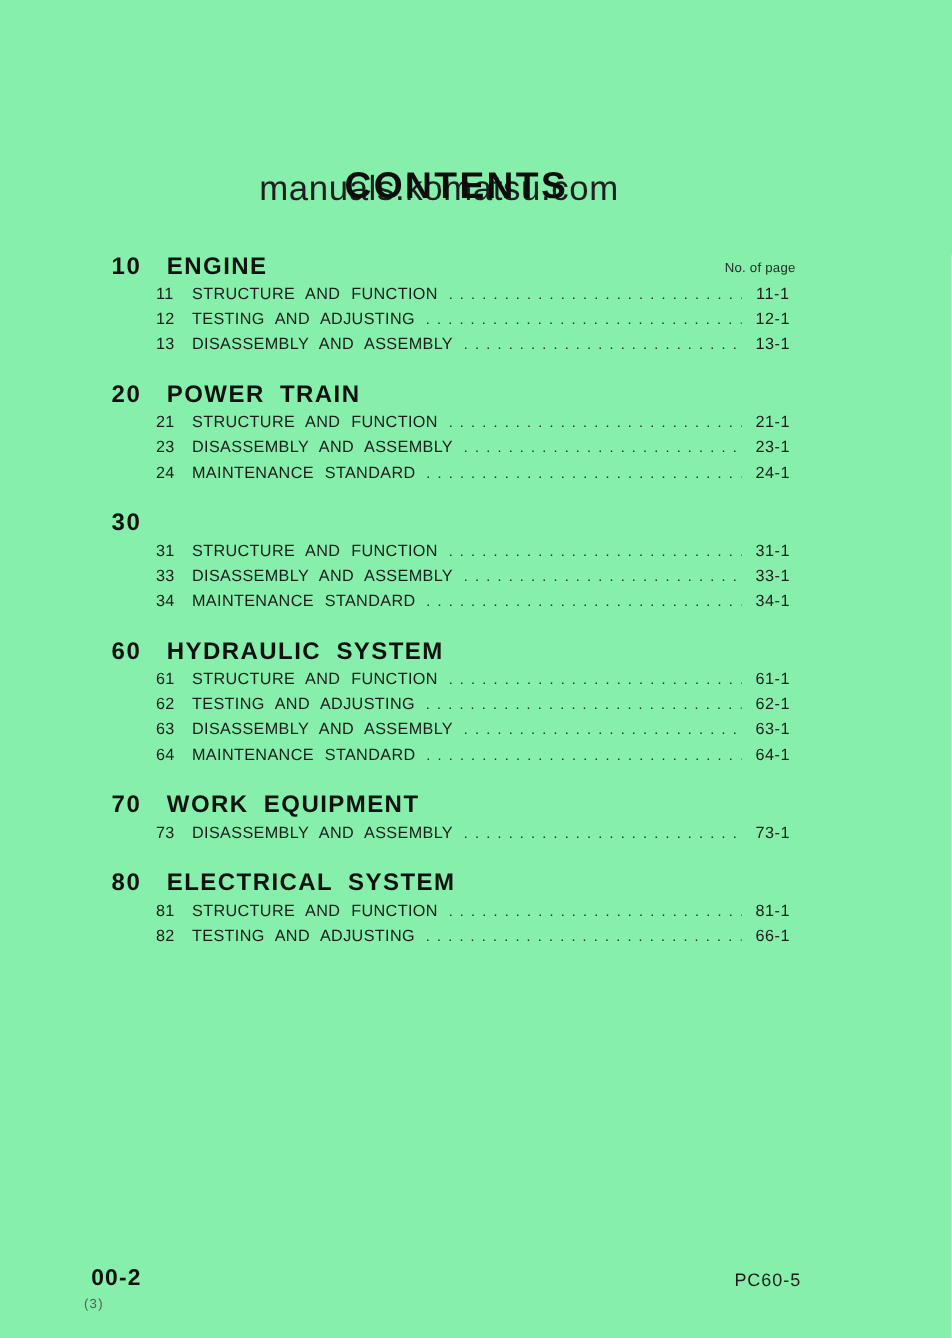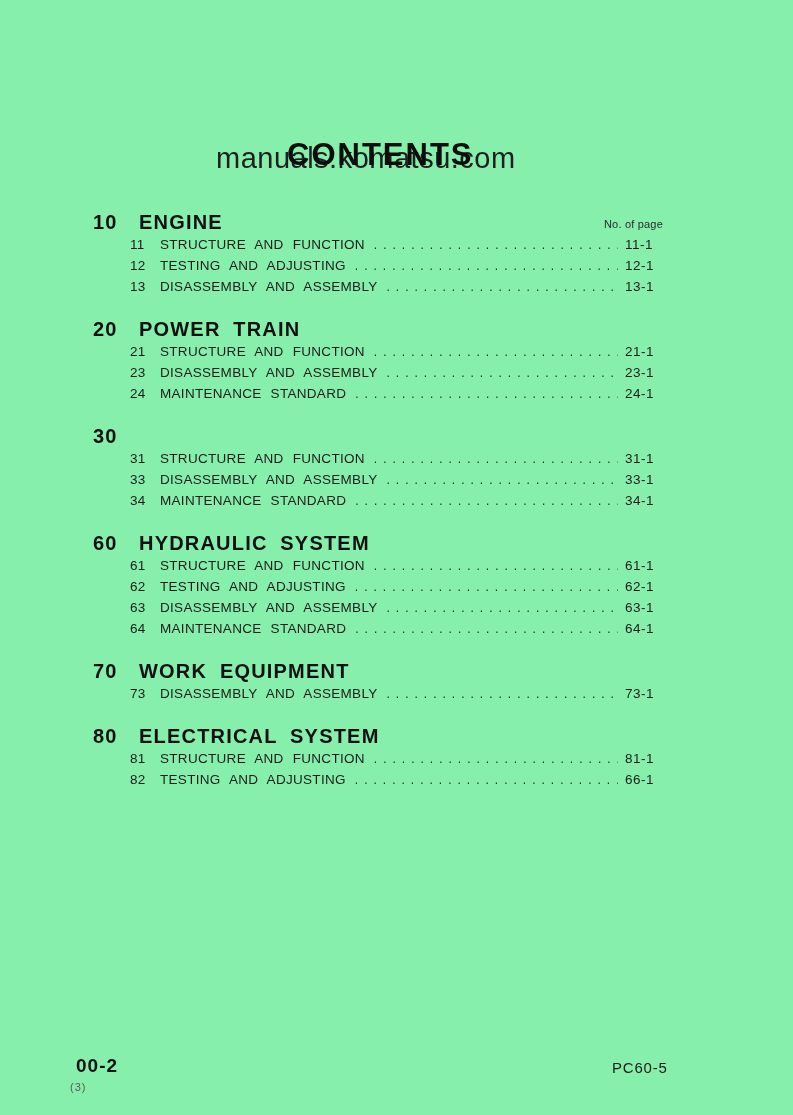--- a/index.html
+++ b/index.html
@@ -80,21 +80,21 @@
   .row-title { flex: none; white-space: nowrap; }
   .leader {
     flex: 1;
     overflow: hidden;
     white-space: nowrap;
     margin: 0 7px 0 9px;
     font-size: 12px;
     letter-spacing: 6px;
     color: #262626;
   }
-  .page-num { flex: none; min-width: 38px; text-align: left; word-spacing: 0; letter-spacing: 0.5px; }
+  .page-num { flex: none; min-width: 38px; text-align: center; word-spacing: 0; letter-spacing: 0.5px; }
   
   .footer-page {
     position: absolute;
     left: 76px;
     top: 1055px;
     font-size: 19px;
     font-weight: 700;
     letter-spacing: 1px;
     color: #111;
   }

